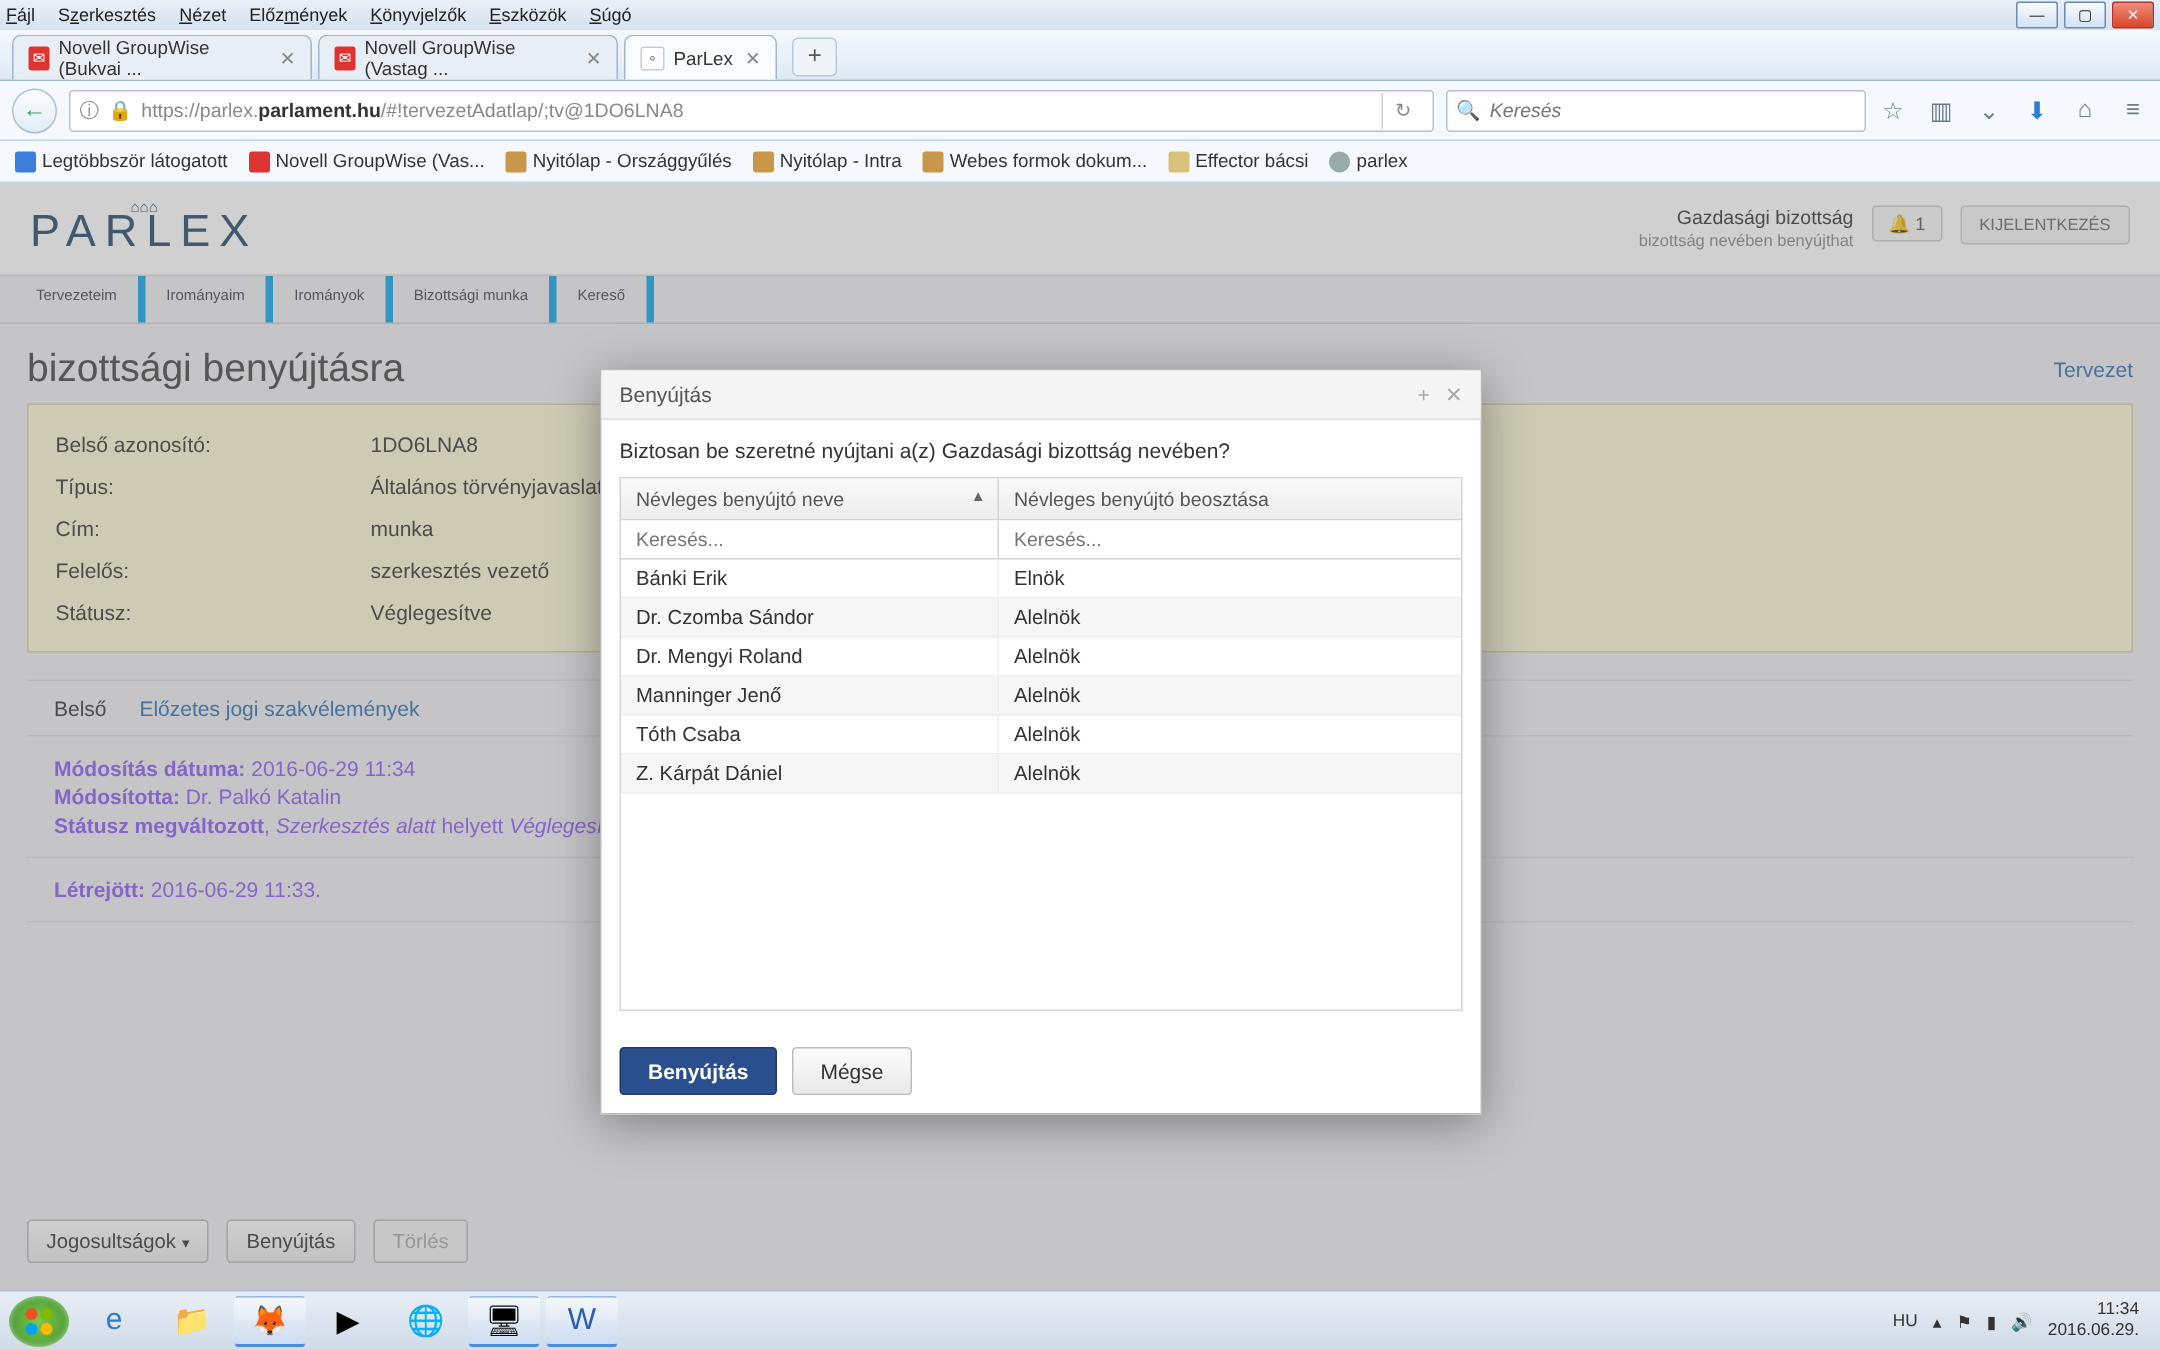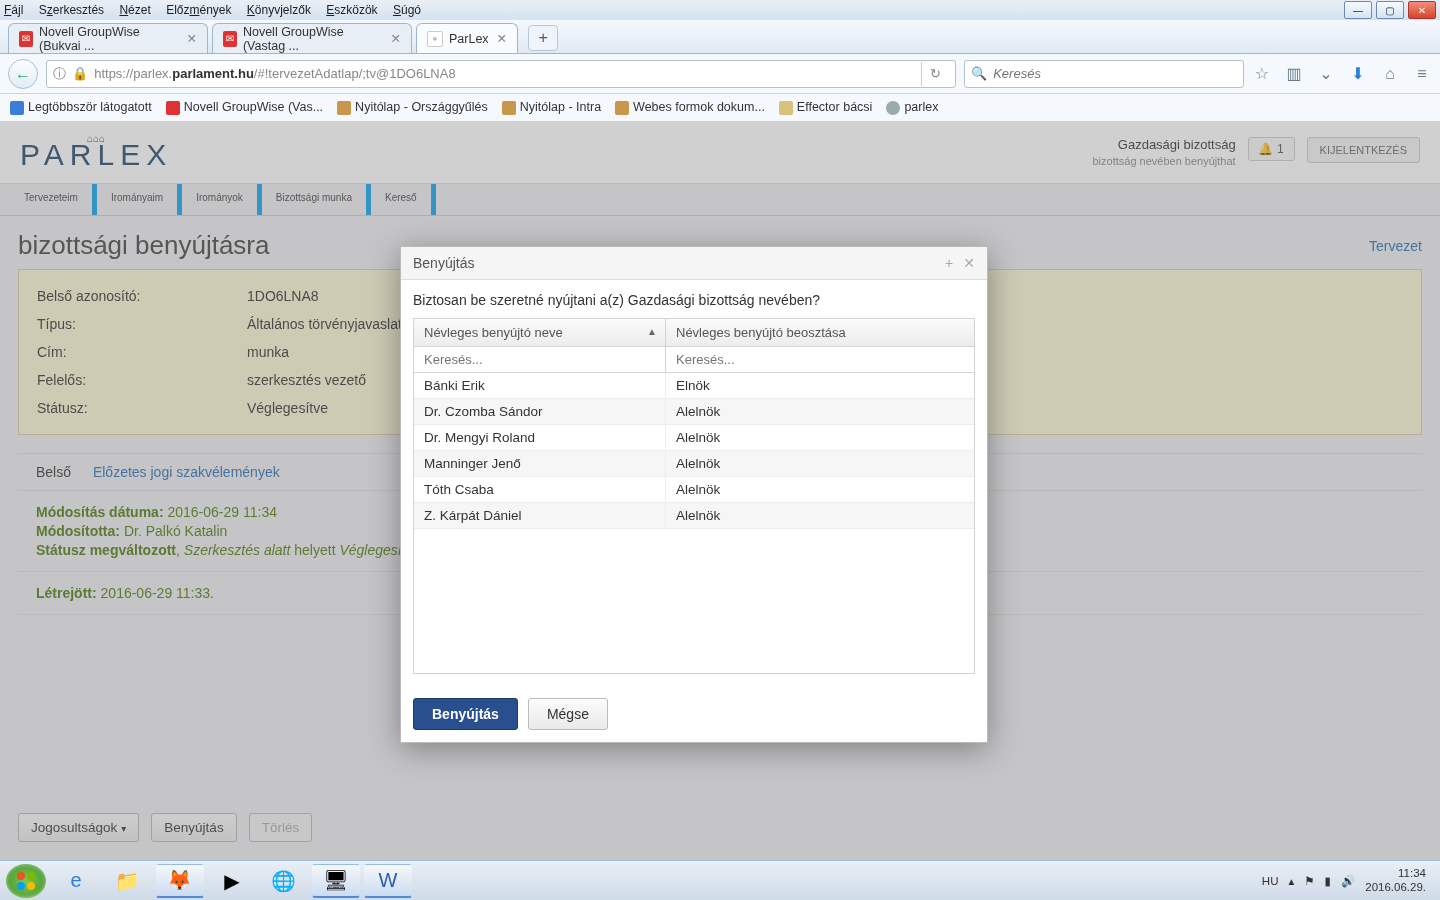--- a/index.html
+++ b/index.html
@@ -56,21 +56,21 @@
 .page-title-row{display:flex;align-items:center;margin-bottom:8px}
 .page-title{font-size:26px;color:#444;font-weight:400}
 .page-link{margin-left:auto;color:#2a6fb5;font-size:14px}
 .form-block{background:#fbf7d4;border:1px solid #d4d0a8;padding:12px 0}
 .form-row{display:flex;padding:6px 18px;font-size:14px;color:#333}
 .form-row .lbl{width:210px;font-weight:normal}
 .form-row .val{color:#333}
 .sub-tabs{border-top:1px solid #ddd;border-bottom:1px solid #ddd;margin-top:18px;padding:10px 18px;font-size:14px}
 .sub-tabs span{margin-right:18px;color:#2a6fb5;cursor:pointer}
 .sub-tabs span.active{color:#333;font-weight:400}
-.log-block{padding:10px 18px;font-size:14px;color:#4d7c0f;border-bottom:1px solid #ddd}
+.log-block{padding:10px 18px;font-size:14px;color:#8b5cf6;border-bottom:1px solid #ddd}
 .log-block div{margin:3px 0}
 .log-block strong{font-weight:bold}
 .log-block em{font-style:italic}
 .bottom-bar{position:absolute;bottom:18px;left:18px;display:flex;gap:12px}
 .btn{border:1px solid #b8b8b8;background:linear-gradient(#fcfcfc,#eaeaea);padding:6px 12px;border-radius:3px;font-size:13.5px;color:#333;cursor:pointer}
 .btn.disabled{color:#aaa;background:#f3f3f3}
 .btn .caret{margin-left:4px;font-size:10px}
 
 .overlay{position:absolute;inset:0;background:rgba(120,120,120,0.35)}
 .modal{width:588px;background:#fff;border:1px solid #bbb;box-shadow:0 6px 30px rgba(0,0,0,.35);position:absolute;left:400px;top:124px}

